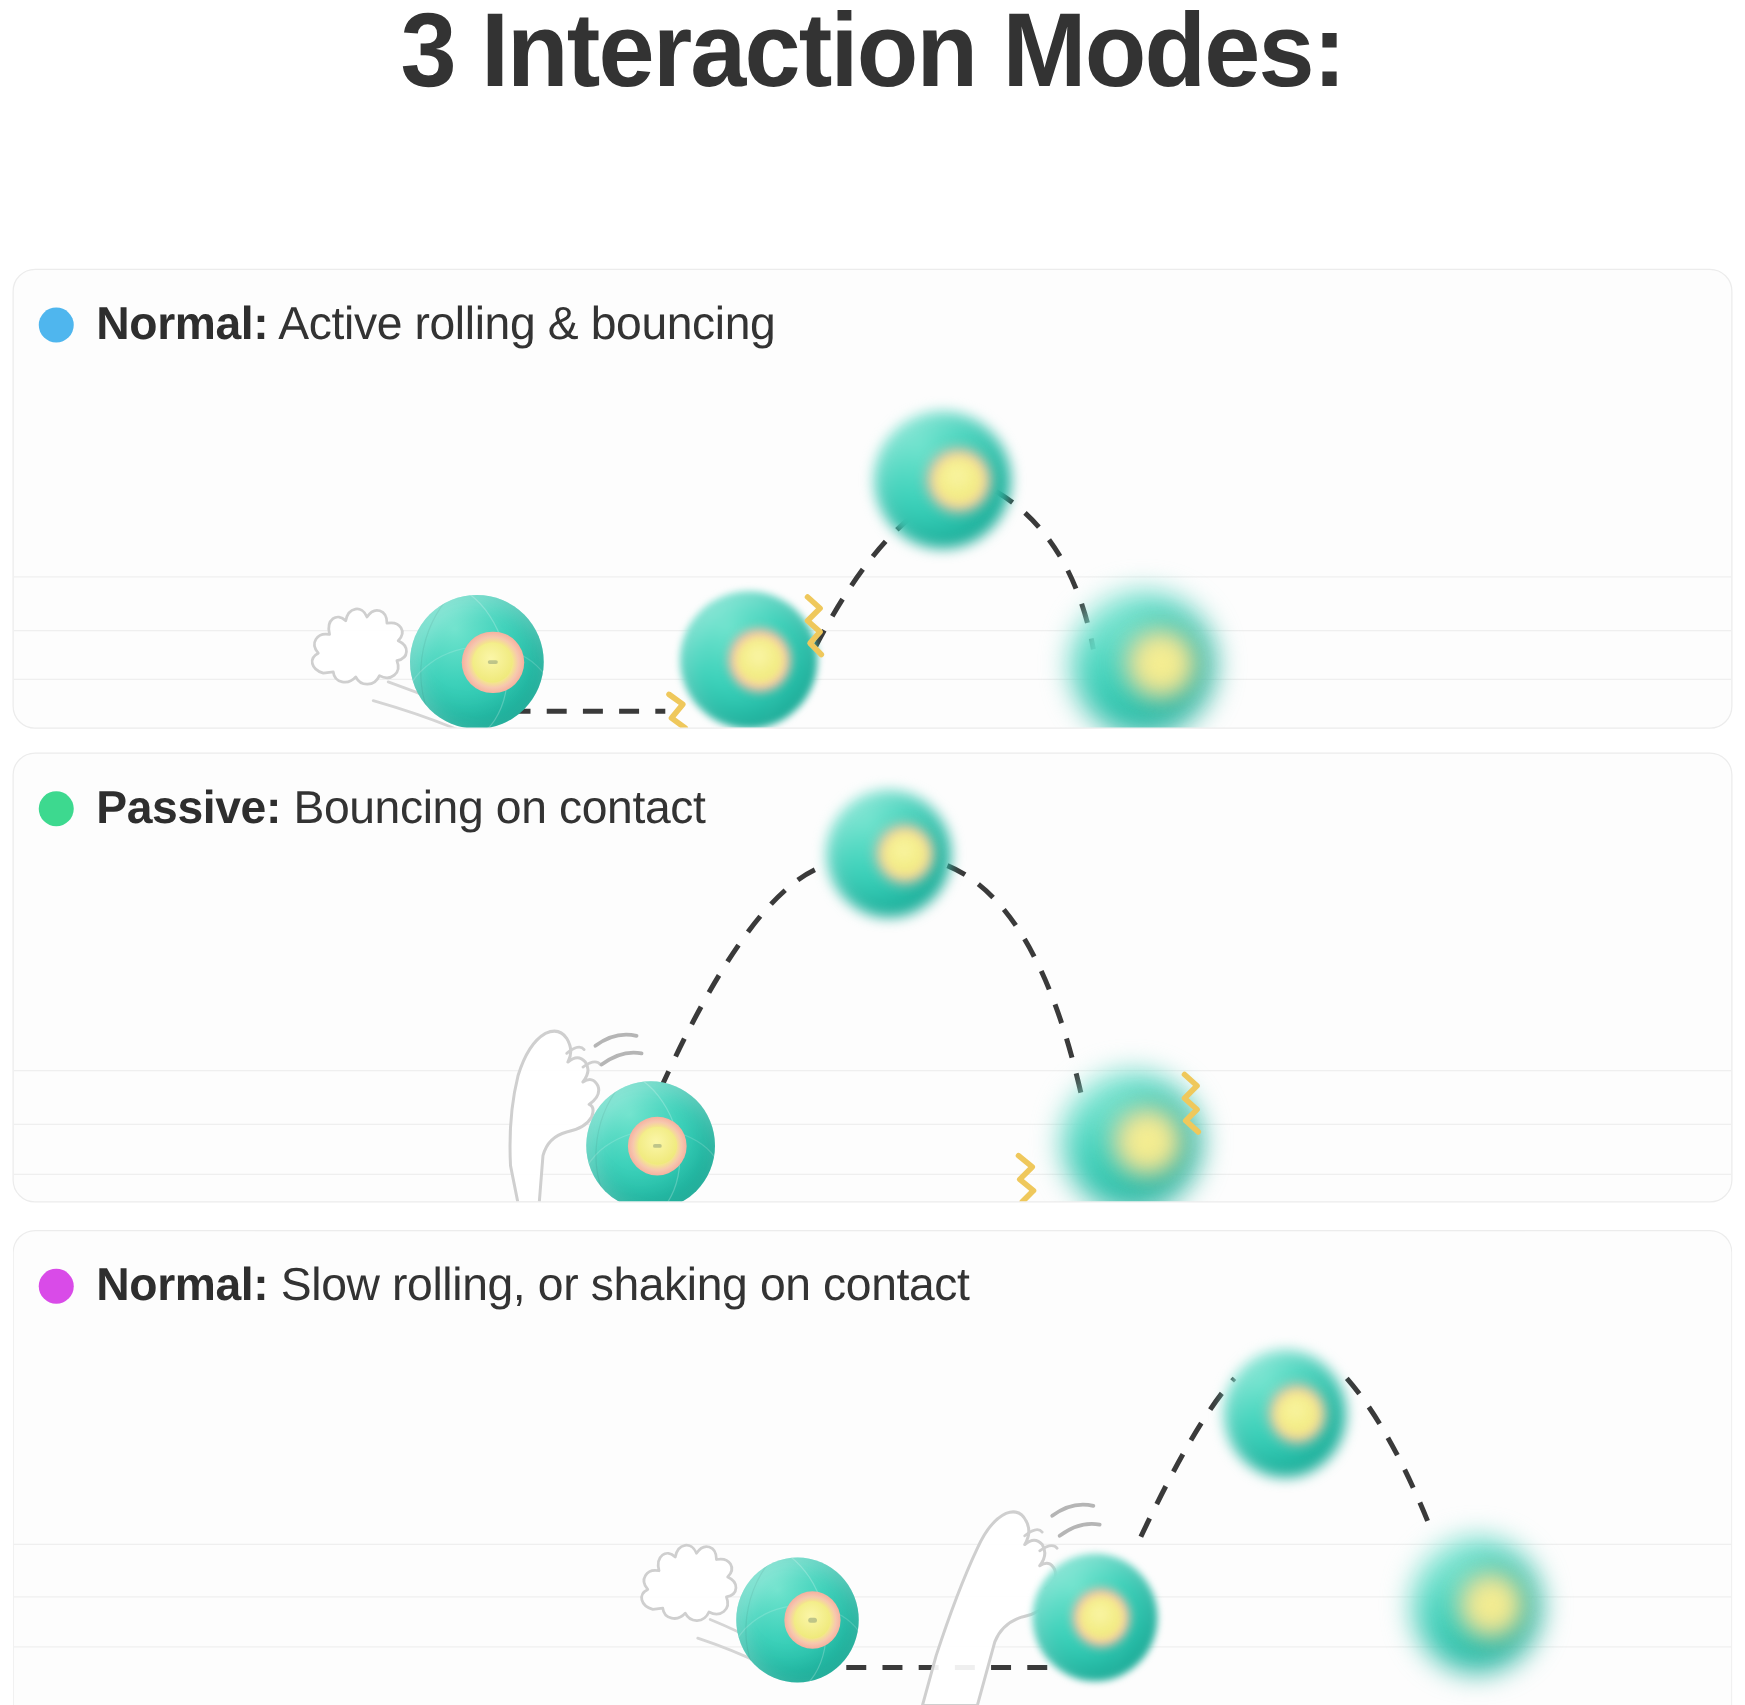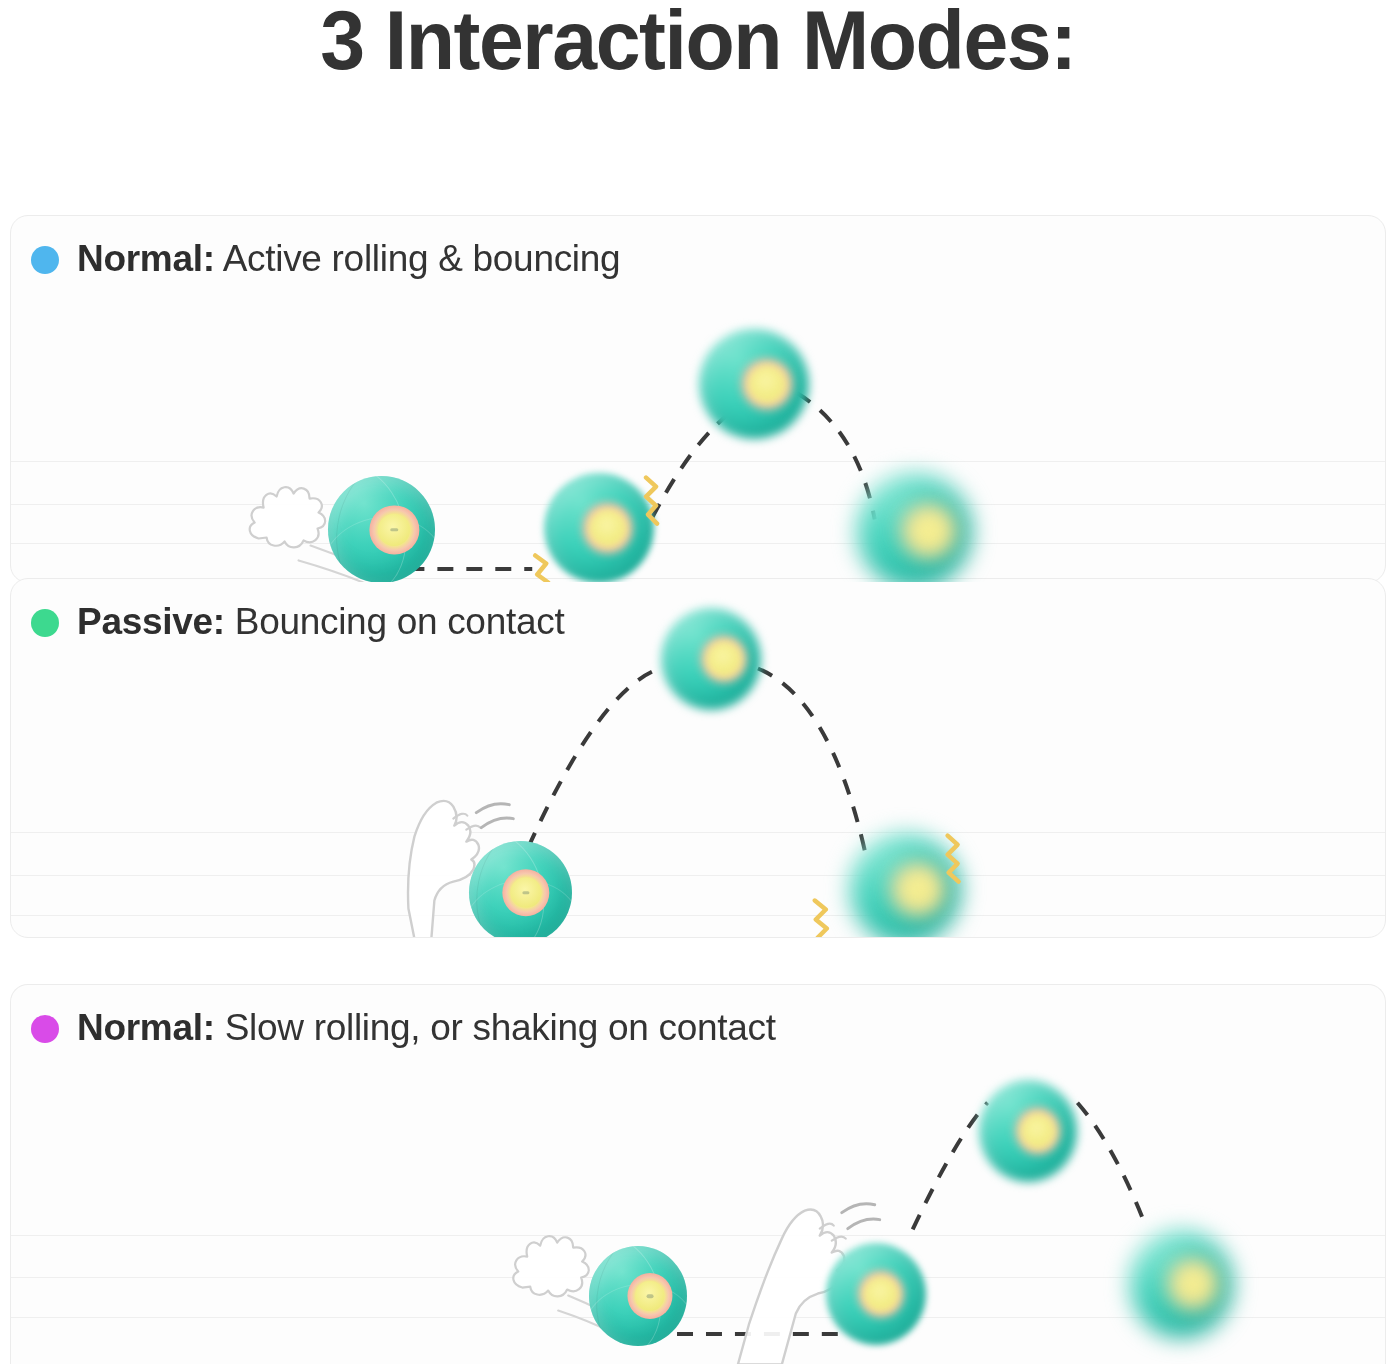--- a/index.html
+++ b/index.html
@@ -36,21 +36,21 @@
   .panel {
     position: absolute;
     left: 10px;
     width: 1376px;
     box-sizing: border-box;
     background: #fdfdfd;
     border: 1px solid #ececec;
     border-radius: 18px;
   }
   #panel-1 { top: 215px;  height: 368px; }
-  #panel-2 { top: 578px;  height: 360px; }
+  #panel-2 { top: 602px;  height: 360px; }
   #panel-3 { top: 984px;  height: 380px; border-bottom: none; border-bottom-left-radius:0; border-bottom-right-radius:0;}
 
   .panel-inner {
     position: absolute;
     inset: 0;
     overflow: hidden;
     border-radius: 18px;
     text-align: center;
   }
 

